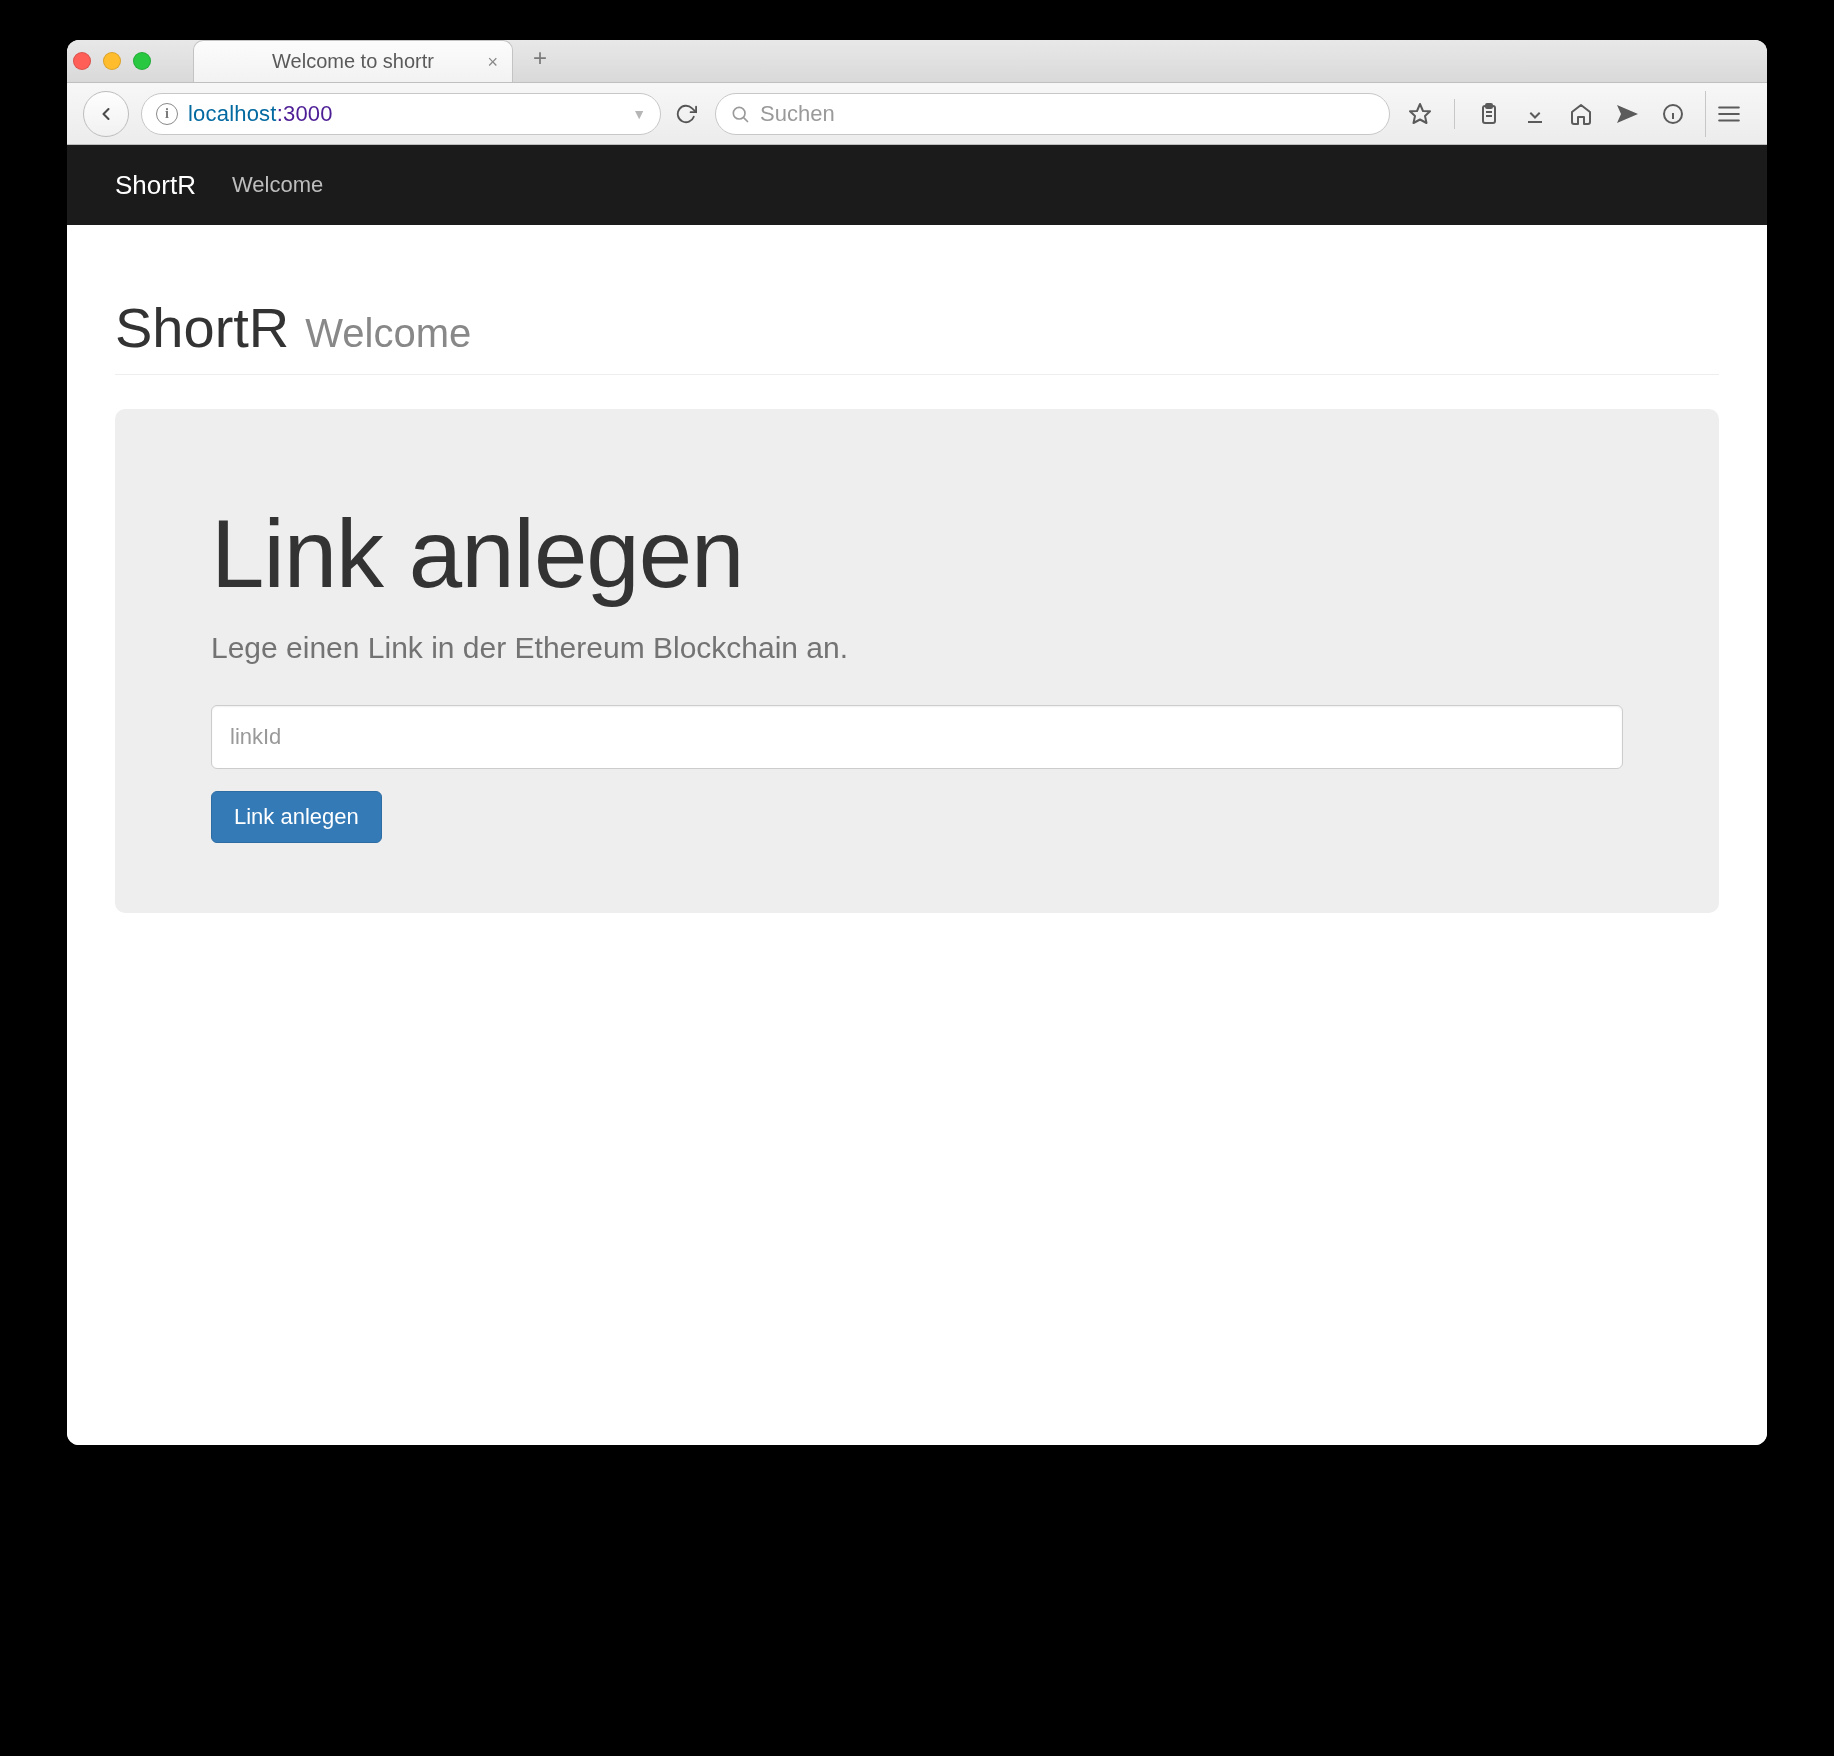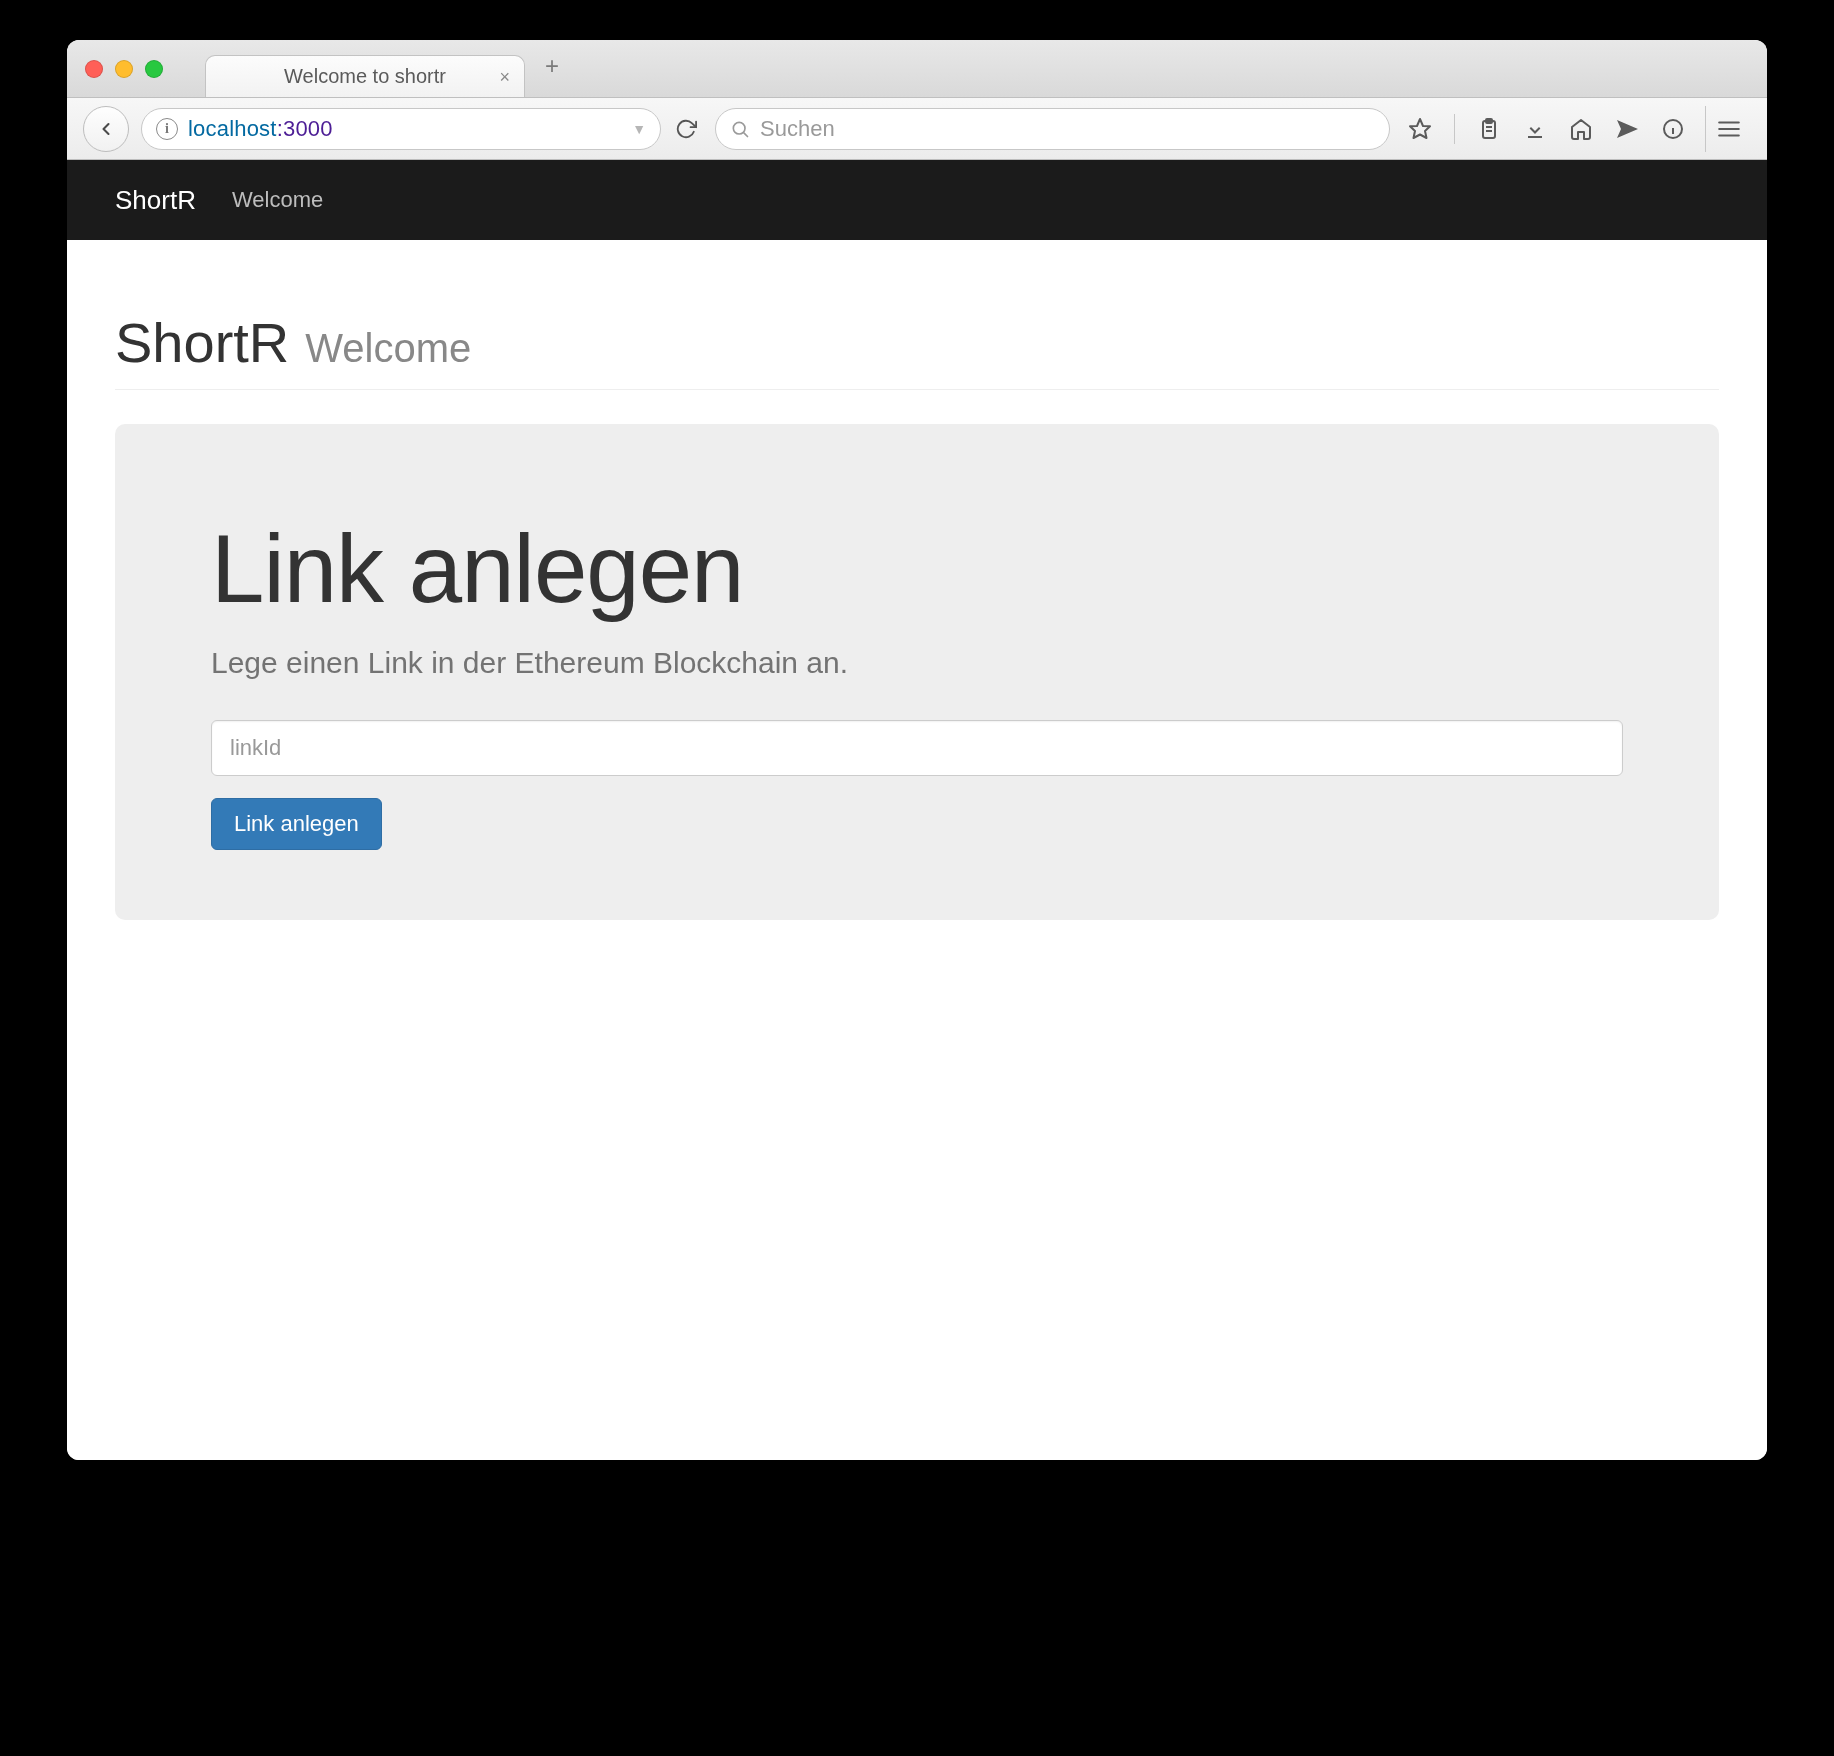--- a/index.html
+++ b/index.html
@@ -17,26 +17,26 @@
   .window {
     width: 1700px;
     background: #ffffff;
     border-radius: 12px;
     box-shadow: 0 40px 90px rgba(0,0,0,.55), 0 0 0 1px rgba(0,0,0,.15);
     overflow: hidden;
   }
 
   
   .tabstrip {
-    height: 58px;
+    height: 43px;
     background: linear-gradient(#e8e8e8, #d9d9d9);
     border-bottom: 1px solid #bfbfbf;
     display: flex;
     align-items: flex-end;
-    padding: 0 14px;
+    padding: 0 2px;
     gap: 12px;
     position: relative;
   }
   .traffic-lights {
     display: flex;
     gap: 12px;
     align-self: center;
     margin-right: 30px;
     margin-left: 4px;
   }
@@ -168,21 +168,21 @@
     margin-bottom: 22px;
   }
   .jumbotron p.lead {
     font-size: 30px;
     color:#737373;
     font-weight:300;
     margin-bottom: 40px;
   }
   .form-control {
     width: 100%;
-    height: 56px;
+    height: 64px;
     background:#fff;
     border:1px solid #ccc;
     border-radius:6px;
     padding: 0 18px;
     font-size: 22px;
     color:#555;
     box-shadow: inset 0 1px 2px rgba(0,0,0,.06);
   }
   .form-control::placeholder{color:#999;}
   .form-group{ margin-bottom: 22px;}

